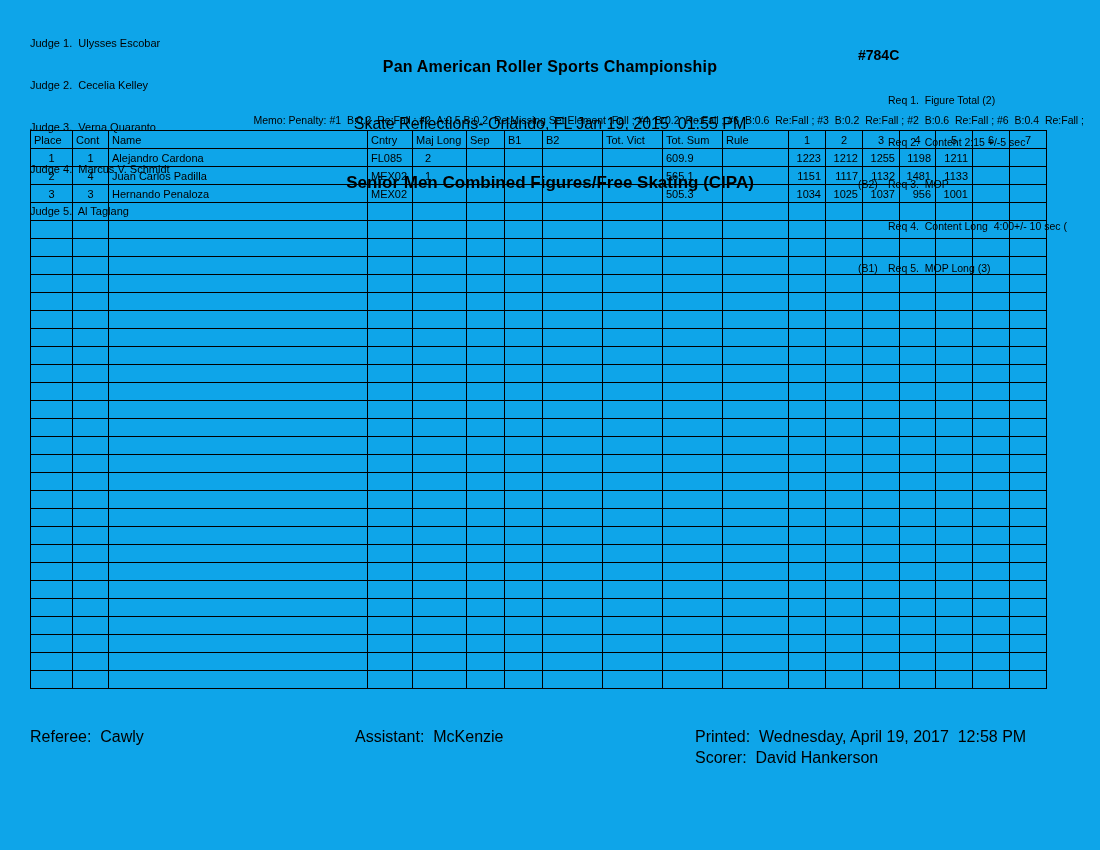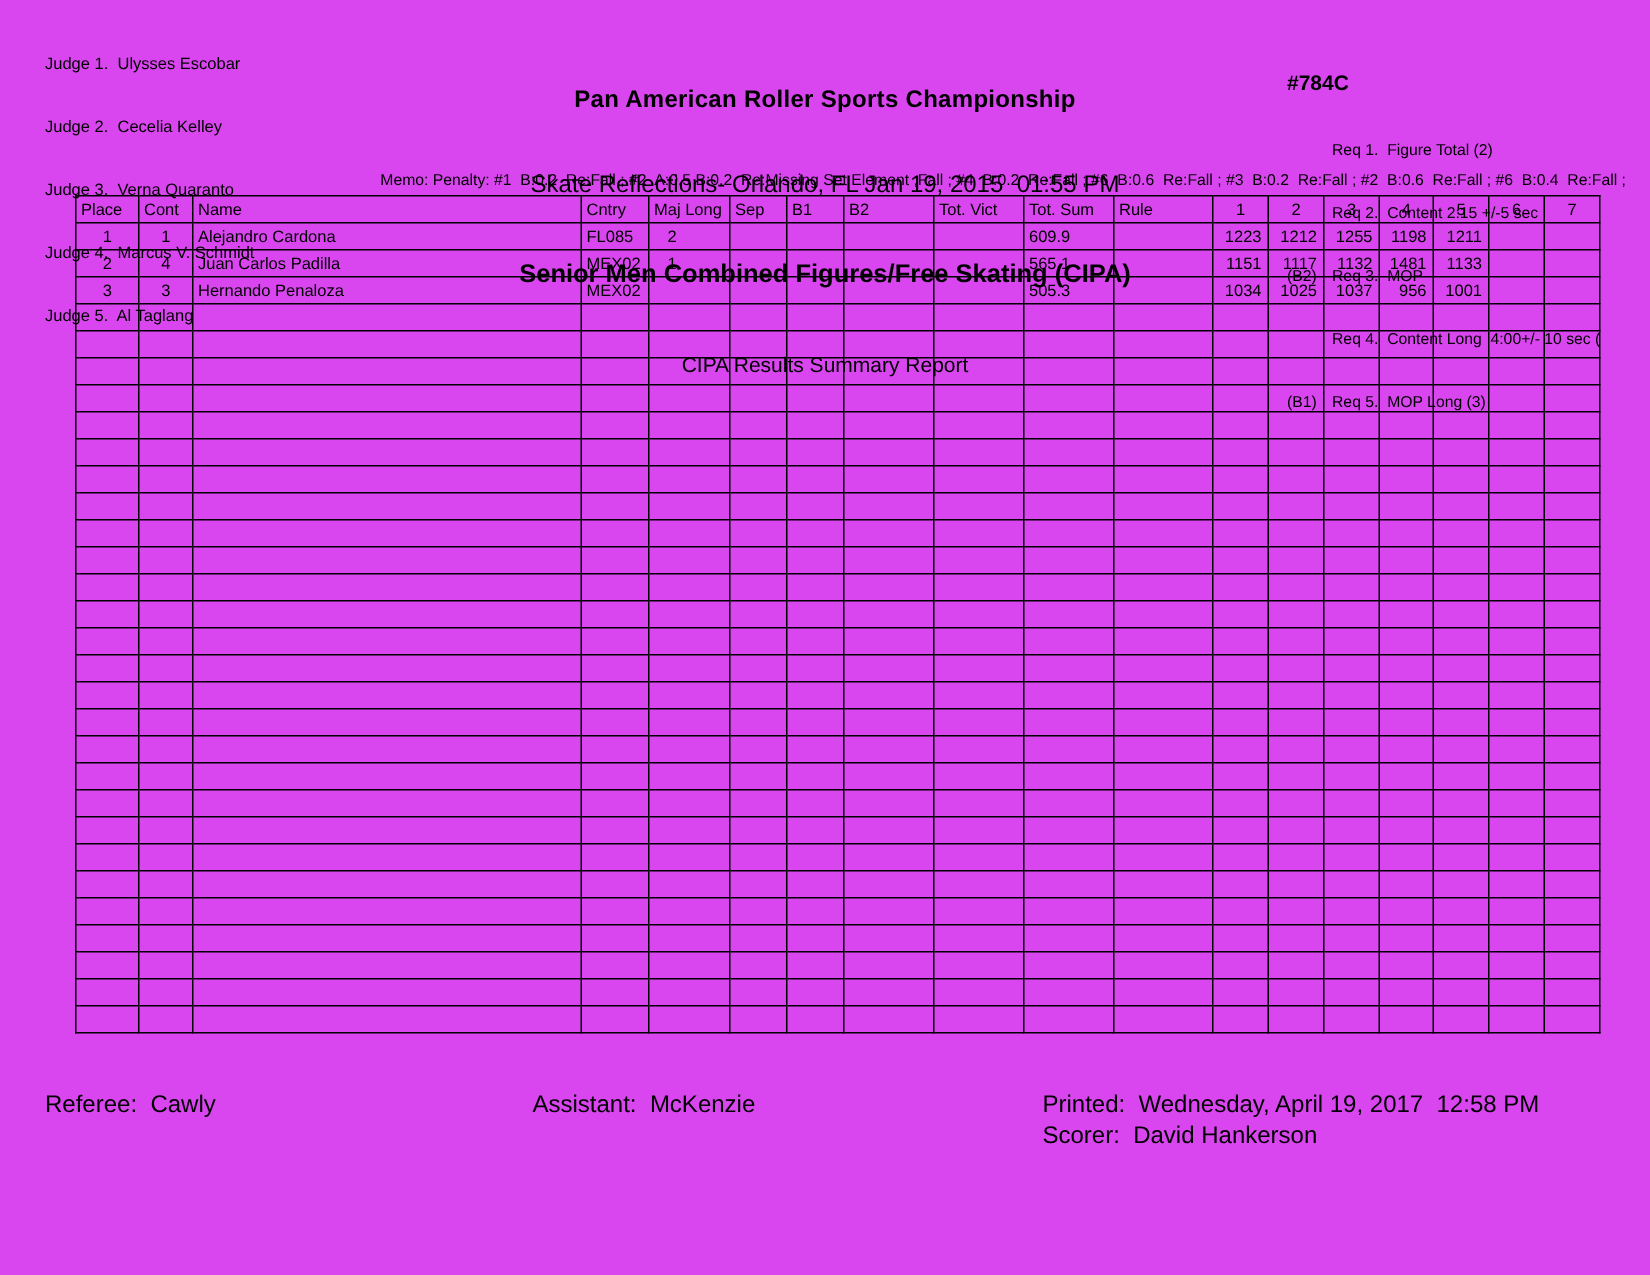--- a/index.html
+++ b/index.html
@@ -5,21 +5,21 @@
   * { margin: 0; padding: 0; box-sizing: border-box; }
   html, body { background: #fff; }
   body {
     font-family: "Liberation Sans", "DejaVu Sans", sans-serif;
     color: #000;
   }
   .page {
     position: relative;
     width: 1100px;
     height: 850px;
-    background: #d946ef;
+    background: #0ea5e9;
     overflow: hidden;
   }
   
   .judges {
     position: absolute;
     left: 30px;
     top: 8px;
     font-size: 11px;
     line-height: 14px;
     white-space: pre;
@@ -62,21 +62,20 @@
   }
   
   .results-table {
     position: absolute;
     left: 30px;
     top: 130px;
     width: 1017px;
     table-layout: fixed;
     border-collapse: collapse;
     font-size: 11px;
-    margin-left: 20px;
   }
   .results-table th, .results-table td {
     border: 1px solid #000;
     height: 18px;
     padding: 0 3px;
     overflow: hidden;
     white-space: nowrap;
     font-weight: normal;
     text-align: left;
     vertical-align: middle;
@@ -103,21 +102,20 @@
     <div>Judge 2.  Cecelia Kelley</div>
     <div>Judge 3.  Verna Quaranto</div>
     <div>Judge 4.  Marcus V. Schmidt</div>
     <div>Judge 5.  Al Taglang</div>
   </div>
 
   <div class="center-head">
     <div class="title">Pan American Roller Sports Championship</div>
     <div class="venue">Skate Reflections- Orlando, FL Jan 19, 2015  01:55 PM</div>
     <div class="event">Senior Men Combined Figures/Free Skating (CIPA)</div>
-    <div class="report">CIPA Results Summary Report</div>
   </div>
 
   <div class="right-head">
     <div class="event-number">#784C</div>
     <div class="req-row">
       <span class="req-prefix"></span>
       <span>Req 1.  Figure Total (2)</span>
     </div>
     <div class="req-row">
       <span class="req-prefix"></span>

